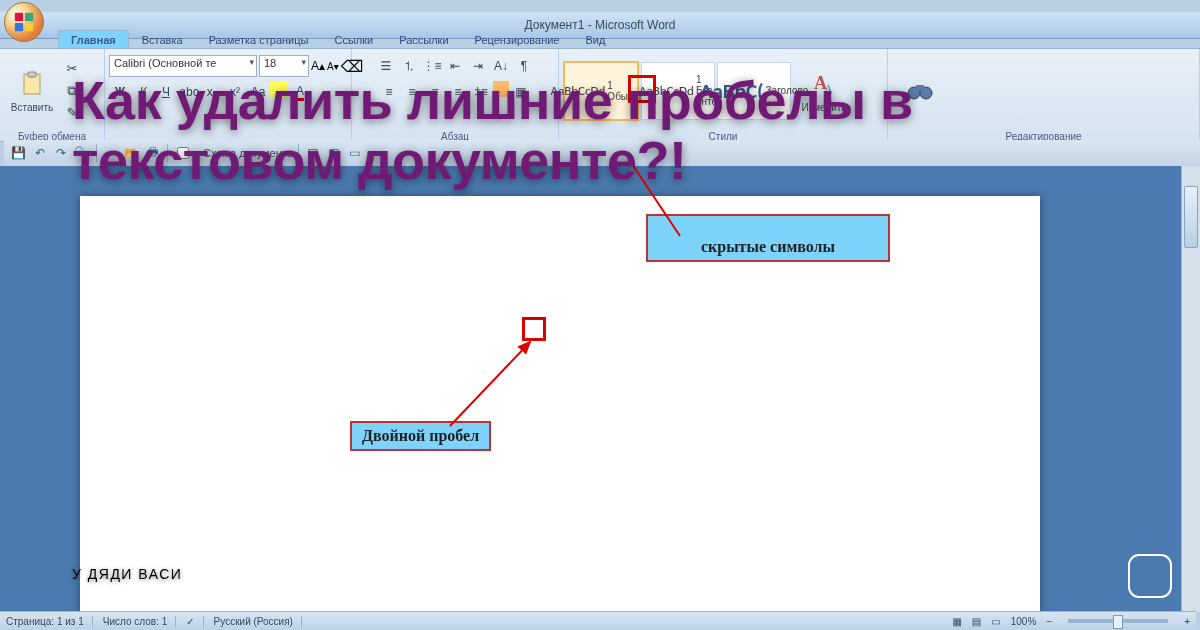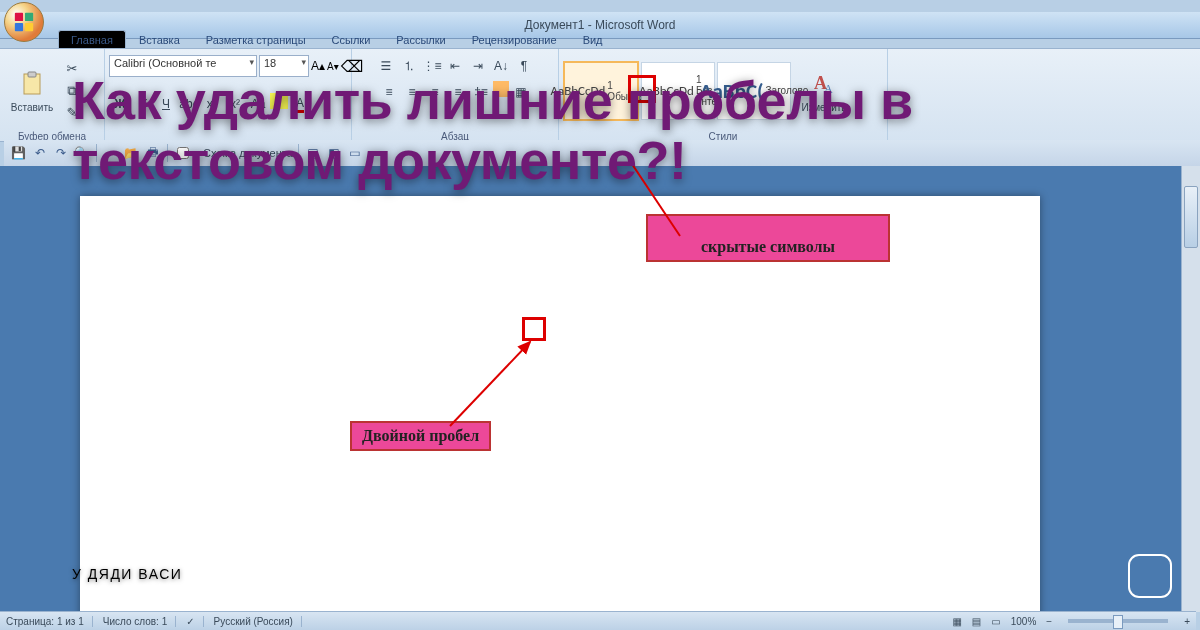--- a/index.html
+++ b/index.html
@@ -7,21 +7,21 @@
 
 
 #titlebar{position:absolute;top:12px;left:0;right:0;height:26px;background:linear-gradient(#cfe3f5,#a7c7e7);border-bottom:1px solid #7a9abf;display:flex;align-items:center;justify-content:center}
 #office-btn{position:absolute;left:4px;top:2px;width:38px;height:38px;background:radial-gradient(circle at 30% 30%,#fff,#f5d58a 30%,#e07b39 70%);border-radius:50%;border:1px solid #9a7a3f;z-index:5;display:flex;align-items:center;justify-content:center}
 #office-btn svg{width:22px;height:22px}
 #title-text{font-size:12px;color:#3a4a5a}
 
 
 #tabs{position:absolute;top:26px;left:58px;right:0;height:22px;display:flex;align-items:flex-end}
 .tab{padding:3px 12px 2px;font-size:11px;color:#2a4a7a;cursor:pointer;border:1px solid transparent;border-bottom:none;background:transparent}
-.tab.active{background:#000000;border-color:#9ab3cf;border-radius:3px 3px 0 0;color:#3a5a8a;font-weight:normal}
+.tab.active{background:#7dd3fc;border-color:#9ab3cf;border-radius:3px 3px 0 0;color:#3a5a8a;font-weight:bold}
 
 
 #ribbon{position:absolute;top:48px;left:0;right:0;height:92px;background:linear-gradient(#e8f0f8,#d5e3f1);border-top:1px solid #9ab3cf;border-bottom:1px solid #9ab3cf;display:flex}
 .group{height:100%;border-right:1px solid #b8cfe5;display:flex;flex-direction:column;padding:2px 4px 1px;position:relative}
 .group-body{flex:1;display:flex;align-items:center;gap:2px}
 .group-label{font-size:10px;color:#4a5a7a;text-align:center;padding:1px 0}
 .bigbtn{display:flex;flex-direction:column;align-items:center;justify-content:center;padding:2px 6px;font-size:10px;color:#3a4a5a;gap:2px;height:74px;min-width:44px}
 .bigbtn .icn{width:32px;height:32px;display:flex;align-items:center;justify-content:center}
 .smallcol{display:flex;flex-direction:column;gap:2px}
 .smallbtn{width:20px;height:20px;display:flex;align-items:center;justify-content:center;font-size:13px;color:#3a4a5a}
@@ -40,21 +40,21 @@
 #qat .sep{width:1px;height:18px;background:#9ab3cf;margin:0 2px}
 #qat .chk{display:flex;align-items:center;gap:11px;font-size:11px;color:#3a4a5a}
 #qat input[type=checkbox]{width:12px;height:12px}
 
 
 #docwrap{position:absolute;top:166px;left:0;right:18px;bottom:18px;background:#4a7aaf;overflow:hidden}
 #docpage{position:absolute;left:80px;top:30px;width:960px;height:600px;background:#fff;box-shadow:0 0 8px rgba(0,0,0,.4)}
 #doctext{position:absolute;left:150px;top:120px;font-family:Calibri,sans-serif;font-size:26px;color:#222}
 
 
-.callout{position:absolute;background:#ec4899;border:2px solid #b33;padding:4px 10px;font-family:"Times New Roman",serif;font-size:16px;color:#222;font-weight:bold;text-align:center}
+.callout{position:absolute;background:#7dd3fc;border:2px solid #b33;padding:4px 10px;font-family:"Times New Roman",serif;font-size:16px;color:#222;font-weight:bold;text-align:center}
 .redsq{position:absolute;border:3px solid #d00;width:18px;height:18px}
 .arrow-svg{position:absolute;pointer-events:none}
 
 
 #vscroll{position:absolute;right:0;top:166px;bottom:18px;width:18px;background:#d5e0eb;border-left:1px solid #9ab3cf}
 #vscroll .thumb{position:absolute;left:2px;right:2px;top:20px;height:60px;background:linear-gradient(#e8f0f8,#b8cfe5);border:1px solid #8aa3bf;border-radius:2px}
 
 
 #status{position:absolute;left:0;right:4px;bottom:0;height:18px;background:linear-gradient(#d8e5f2,#bcd1e6);border-top:1px solid #9ab3cf;display:flex;align-items:center;font-size:10px;color:#3a4a5a;gap:10px;padding:0 6px}
 #status .sseg{border-right:1px solid #9ab3cf;padding-right:8px}
@@ -110,21 +110,21 @@
       <div class="smallcol">
         <div class="smallbtn">✂</div>
         <div class="smallbtn">⧉</div>
         <div class="smallbtn">✎</div>
       </div>
     </div>
     <div class="group-label">Буфер обмена</div>
   </div>
 
   <div class="group" style="width:238px">
-    <div class="group-body" style="flex-direction:column;gap:16px;align-items:flex-start;padding-top:4px">
+    <div class="group-body" style="flex-direction:column;gap:4px;align-items:flex-start;padding-top:4px">
       <div class="fontbox">
         <div class="combo" style="width:128px">Calibri (Основной те</div>
         <div class="combo" style="width:30px">18</div>
         <div class="ib" style="font-size:12px">A▴</div>
         <div class="ib" style="font-size:10px">A▾</div>
         <div class="ib">⌫</div>
       </div>
       <div class="iconrow">
         <div class="ib">
               <b>Ж</b>
@@ -191,20 +191,34 @@
                 <text x="3" y="18" font-size="18" font-family="serif" fill="#c0504d" font-weight="bold">A</text>
                 <text x="13" y="22" font-size="12" font-family="serif" fill="#4f81bd">A</text>
               </svg>
             </div>
         <span>Изменить</span>
       </div>
     </div>
     <div class="group-label">Стили</div>
   </div>
 
+  <div class="group" style="flex:1">
+    <div class="group-body">
+      <div class="bigbtn">
+        <div class="icn">
+              <svg width="28" height="20" viewBox="0 0 28 20">
+                <circle cx="8" cy="12" r="6" fill="#5a7aaa" stroke="#345"></circle>
+                <circle cx="20" cy="12" r="6" fill="#5a7aaa" stroke="#345"></circle>
+                <rect x="10" y="4" width="8" height="6" fill="#5a7aaa"></rect>
+              </svg>
+            </div>
+      </div>
+    </div>
+    <div class="group-label">Редактирование</div>
+  </div>
 </div>
 
 <div id="qat">
   <div class="qb">💾</div>
   <div class="qb">↶</div>
   <div class="qb">↷</div>
   <div class="qb">🔍</div>
   <div class="sep"></div>
   <div class="qb">▫</div>
   <div class="qb">📂</div>

